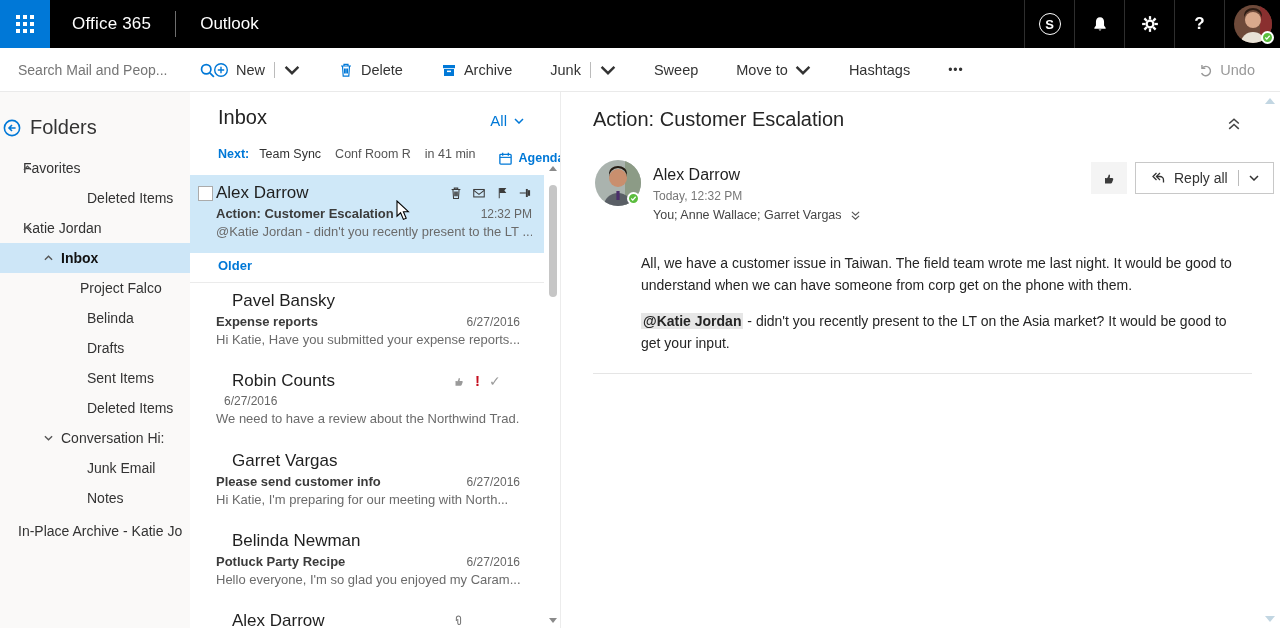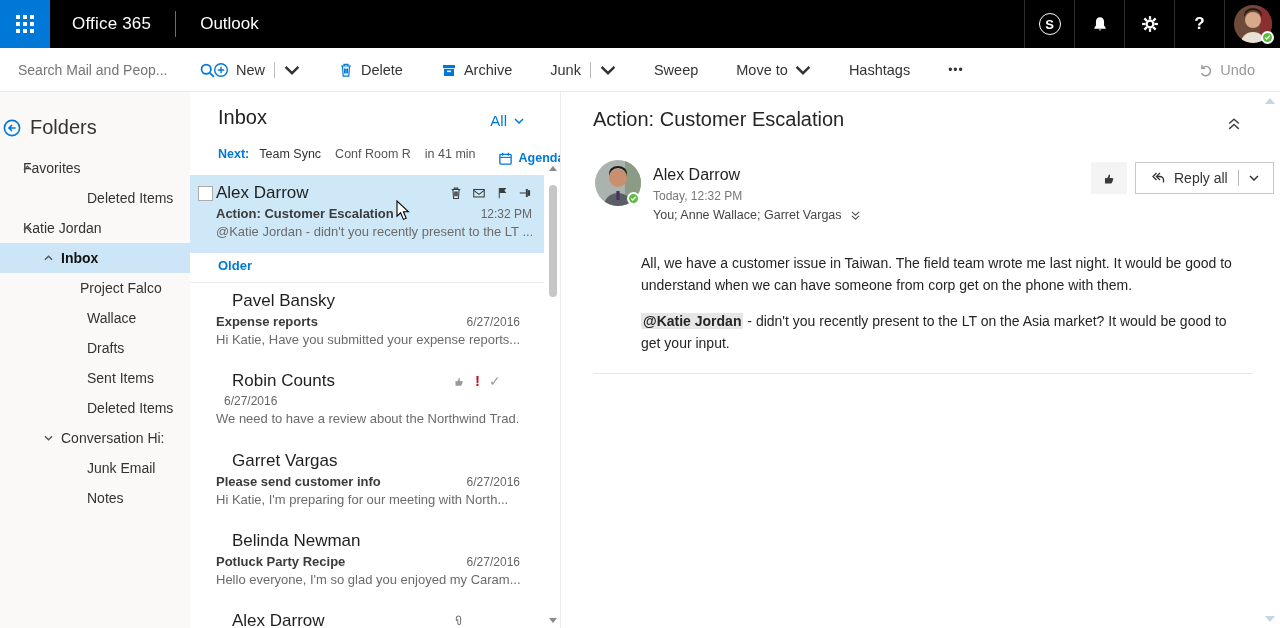--- a/index.html
+++ b/index.html
@@ -276,21 +276,21 @@
     <div class="side-row ind-chev1 side-sel">
       <svg class="chev" viewBox="0 0 10 6">
           <polyline points="1,5 5,1 9,5"></polyline>
         </svg>
       <span class="lbl">Inbox</span>
     </div>
     <div class="side-row ind-lvl2">
       <span class="lbl">Project Falco</span>
     </div>
     <div class="side-row ind-lvl1">
-      <span class="lbl">Wallace</span>
+      <span class="lbl">Belinda</span>
     </div>
     <div class="side-row ind-lvl1">
       <span class="lbl">Drafts</span>
     </div>
     <div class="side-row ind-lvl1">
       <span class="lbl">Sent Items</span>
     </div>
     <div class="side-row ind-lvl1">
       <span class="lbl">Deleted Items</span>
     </div>
@@ -298,20 +298,23 @@
       <svg class="chev" viewBox="0 0 10 6">
           <polyline points="1,1 5,5 9,1"></polyline>
         </svg>
       <span class="lbl">Conversation Hi:</span>
     </div>
     <div class="side-row ind-lvl1">
       <span class="lbl">Junk Email</span>
     </div>
     <div class="side-row ind-lvl1">
       <span class="lbl">Notes</span>
+    </div>
+    <div class="side-row ind-root" style="margin-top:3px;">
+      <span class="lbl">In-Place Archive - Katie Jo</span>
     </div>
   </aside>
 
   <section id="list">
     <div id="list-hdr">Inbox</div>
     <div id="list-filter">
       <span>All</span>
       <svg class="chev" viewBox="0 0 10 6">
           <polyline points="1,1 5,5 9,1"></polyline>
         </svg>

